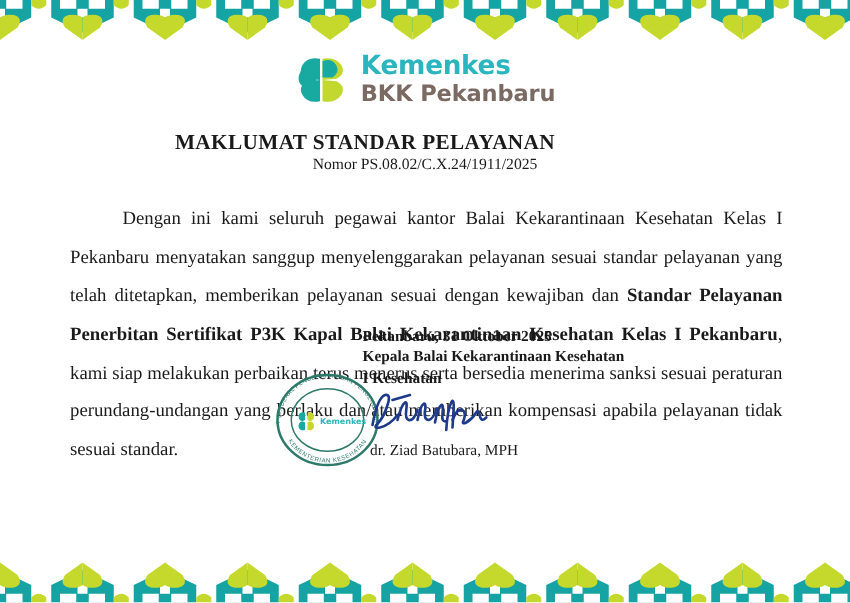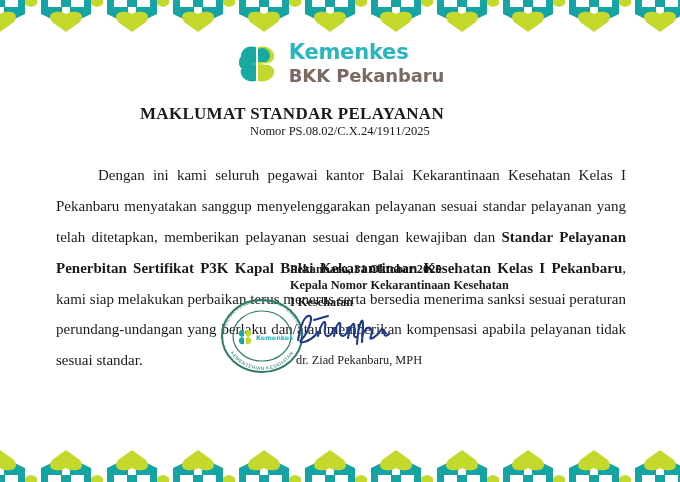--- a/index.html
+++ b/index.html
@@ -205,21 +205,21 @@
 
 <div class="doc-title">MAKLUMAT STANDAR PELAYANAN</div>
 <div class="doc-number">Nomor PS.08.02/C.X.24/1911/2025</div>
 
 <div class="body-block">
   <span class="indent"></span><span>Dengan ini kami seluruh pegawai kantor Balai Kekarantinaan Kesehatan Kelas I Pekanbaru menyatakan sanggup menyelenggarakan pelayanan sesuai standar pelayanan yang telah ditetapkan, memberikan pelayanan sesuai dengan kewajiban dan </span><b>Standar Pelayanan Penerbitan Sertifikat P3K Kapal Balai Kekarantinaan Kesehatan Kelas I Pekanbaru</b><span>, kami siap melakukan perbaikan terus menerus serta bersedia menerima sanksi sesuai peraturan perundang-undangan yang berlaku dan/atau memberikan kompensasi apabila pelayanan tidak sesuai standar.</span>
 </div>
 
 <div class="sign-block">
   <div>Pekanbaru, 31 Oktober 2025</div>
-  <div>Kepala Nomor Kekarantinaan Kesehatan</div>
+  <div>Kepala Balai Kekarantinaan Kesehatan</div>
   <div>I Kesehatan</div>
 </div>
 
 <svg class="stamp" viewBox="0 0 92 78">
   <defs>
     <path id="arcTop" d="M8 42 A38 36 0 0 1 84 42" fill="none"></path>
     <path id="arcBot" d="M10 40 A36 34 0 0 0 82 40" fill="none"></path>
   </defs>
   <ellipse cx="46" cy="40" rx="40" ry="36" fill="none" stroke="#2E7A6A" stroke-width="2"></ellipse>
   <ellipse cx="46" cy="40" rx="29" ry="25" fill="none" stroke="#2E7A6A" stroke-width="1.2"></ellipse>
@@ -245,14 +245,14 @@
     <path d="M26 14 L40 10"></path>
     <path d="M30 30 Q33 18 36 16 Q38 15 37 22 Q36 29 39 30 Q43 31 46 22"></path>
     <path d="M46 30 Q48 19 51 17 Q53 16 52 23 Q51 30 55 30 Q59 29 61 21"></path>
     <path d="M60 32 Q62 20 65 18 Q67 17 66 25 Q65 32 69 31"></path>
     <path d="M69 38 Q70 22 73 16 Q75 12 75 20 L74 36"></path>
     <path d="M74 30 Q78 20 82 22 Q85 24 83 30 Q81 34 85 32 Q90 29 93 24 Q95 21 96 27 Q97 32 101 28"></path>
   </g>
 </svg>
 
 <div class="sign-name-block">
-  <div>dr. Ziad Pekanbaru, MPH</div>
+  <div>dr. Ziad Batubara, MPH</div>
 </div>
 
 </body></html>

